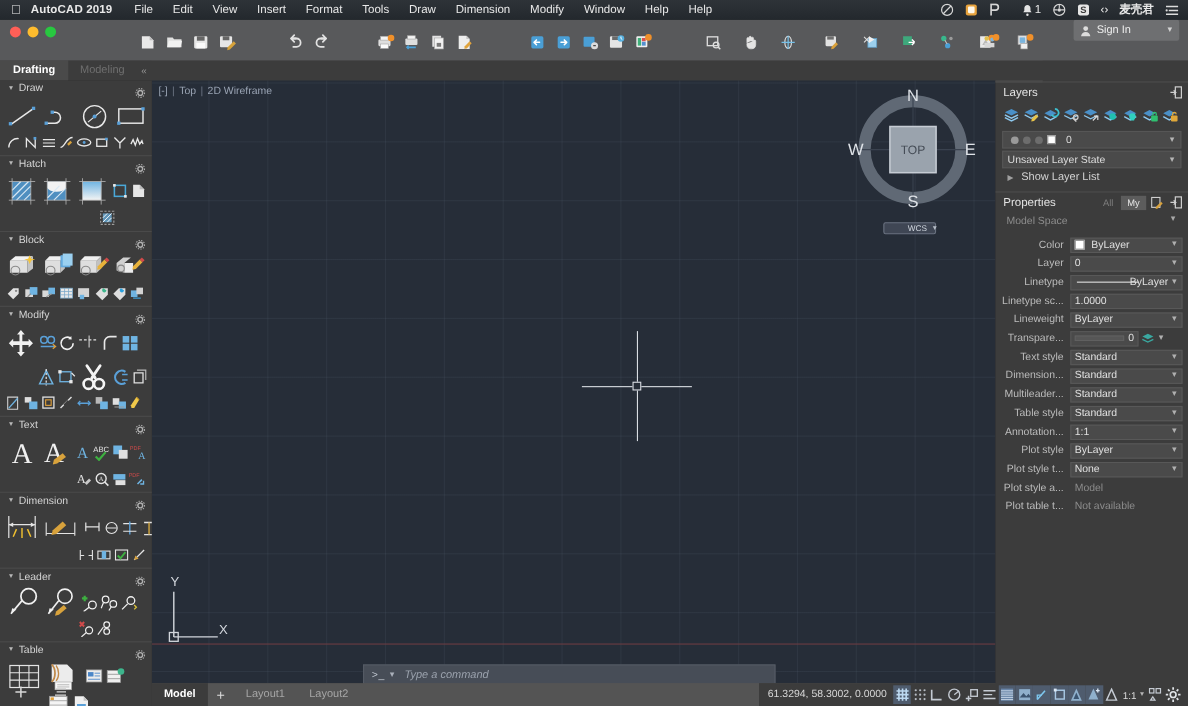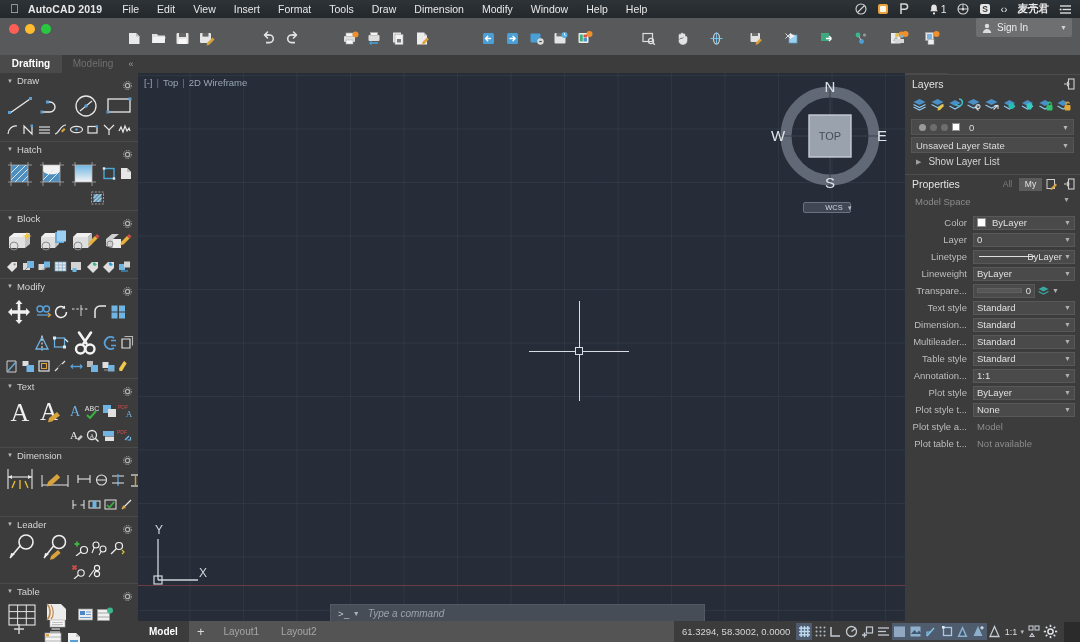--- a/index.html
+++ b/index.html
@@ -210,21 +210,21 @@
   .pval .txt.dim { color: #8c8c8c; }
   .pval .dd { position: absolute; right: 3px; color: #b0b0b0; font-size: 7px; }
   .pval.flat { background: transparent; border: 1px solid transparent; }
   .swatch { width: 9px; height: 9px; background: #ffffff; border: 1px solid #909090; margin-right: 6px; }
   .ltsample { width: 56px; height: 1px; background: #e0e0e0; margin-left: 2px; }
   .pval .right { position: absolute; right: 12px; color: #e0e0e0; font-size: 9.5px; }
   .transp-track { flex:1; height: 5px; background: #565656; border:1px solid #606060; margin-right:4px;}
 
   
   .statusbar {
-    position: absolute; bottom: 0; right: 16px; width: 390px; height: 21px;
+    position: absolute; bottom: 0; right: 0; width: 390px; height: 21px;
     background: #3c3c3c; display: flex; align-items: center; z-index: 30;
   }
   .coords { color: #d7d7d7; font-size: 9.5px; padding: 0 6px 0 8px; white-space: nowrap; }
   .sb-ico { width: 17px; height: 17px; display:flex; align-items:center; justify-content:center;}
   .sb-scale { color: #dcdcdc; font-size: 9px; padding: 0 2px; display:flex; align-items:center; gap:2px;}
   .statusbar .hl { background: #4f5c6e; }
 </style>
 </head>
 <body>
 
@@ -1513,20 +1513,26 @@
 
     <div class="prow">
       <span class="plabel">Linetype</span>
       <span class="pval">
         <span class="ltsample"></span>
         <span class="right">ByLayer</span>
         <span class="dd">▼</span>
       </span>
     </div>
 
+    <div class="prow">
+      <span class="plabel">Linetype sc...</span>
+      <span class="pval">
+        <span class="txt">1.0000</span>
+      </span>
+    </div>
 
     <div class="prow">
       <span class="plabel">Lineweight</span>
       <span class="pval">
         <span class="txt">ByLayer</span>
         <span class="dd">▼</span>
       </span>
     </div>
 
     <div class="prow">

